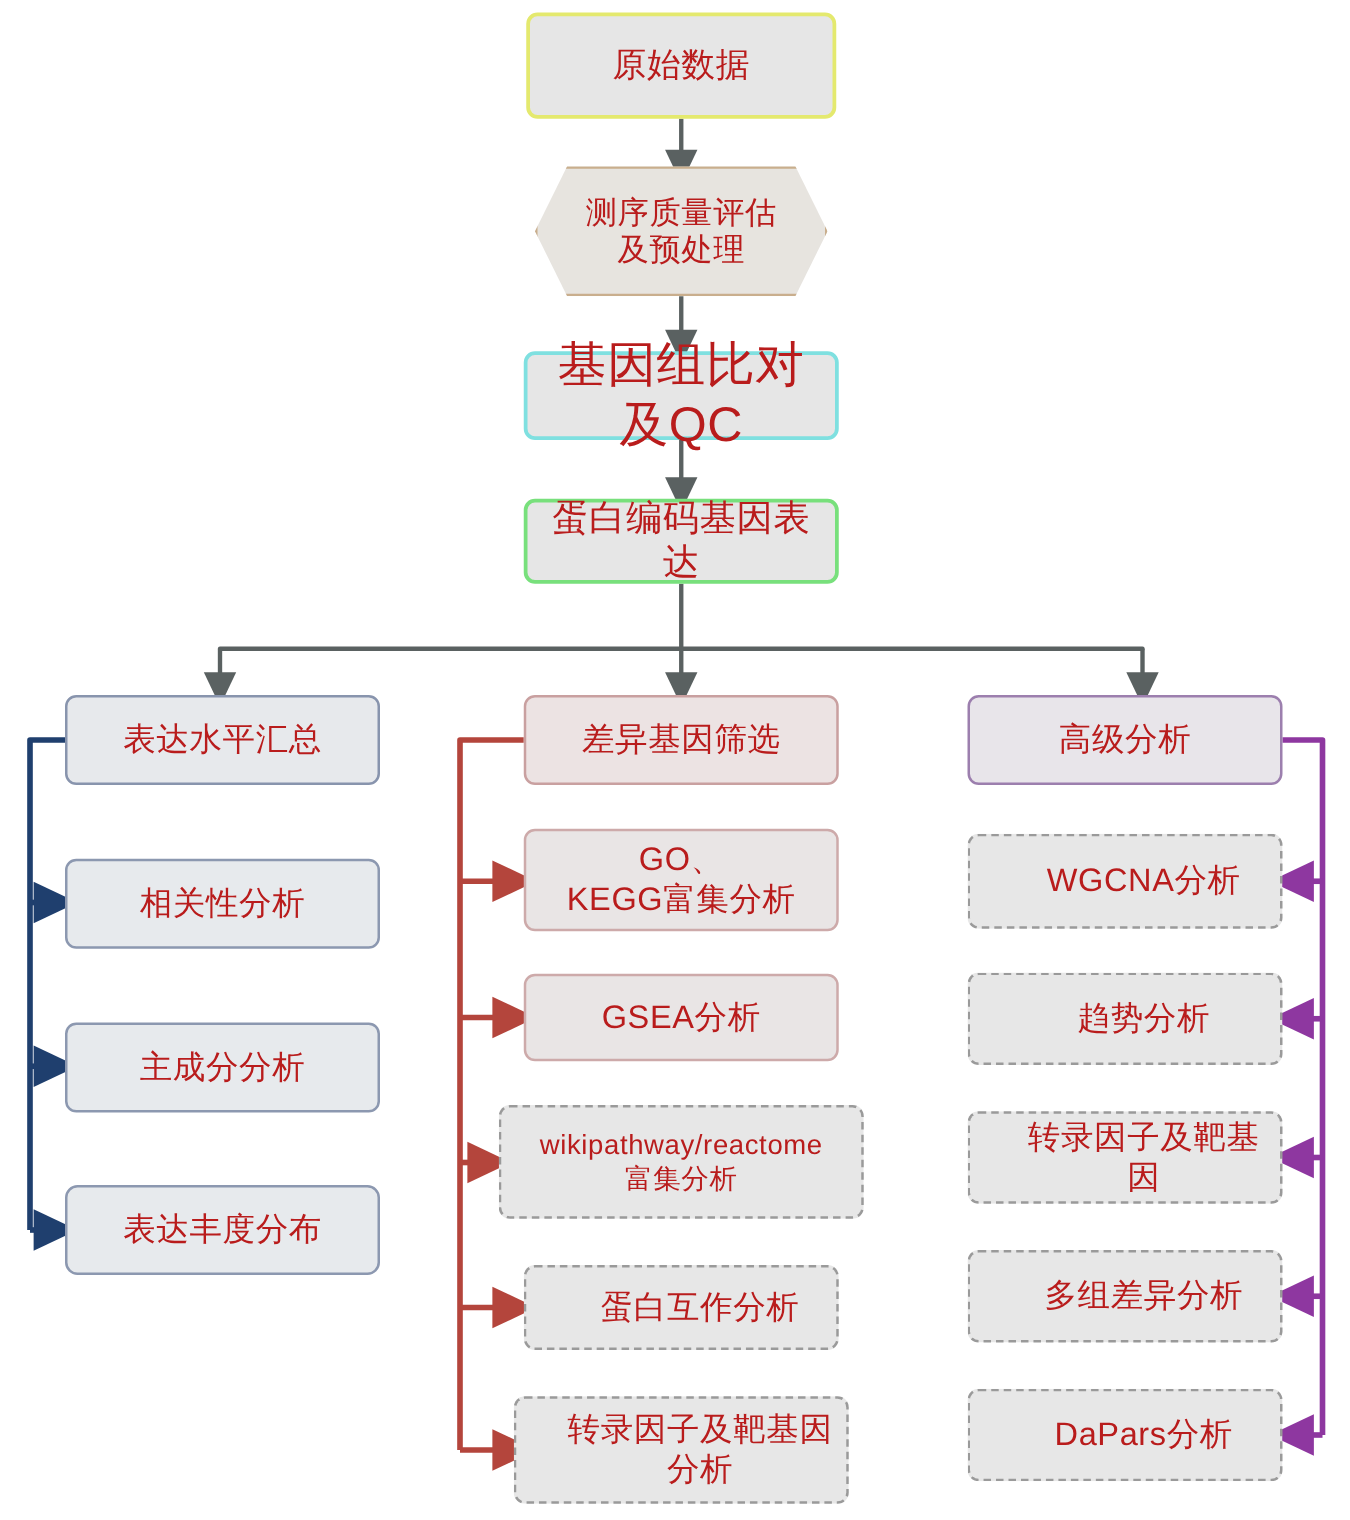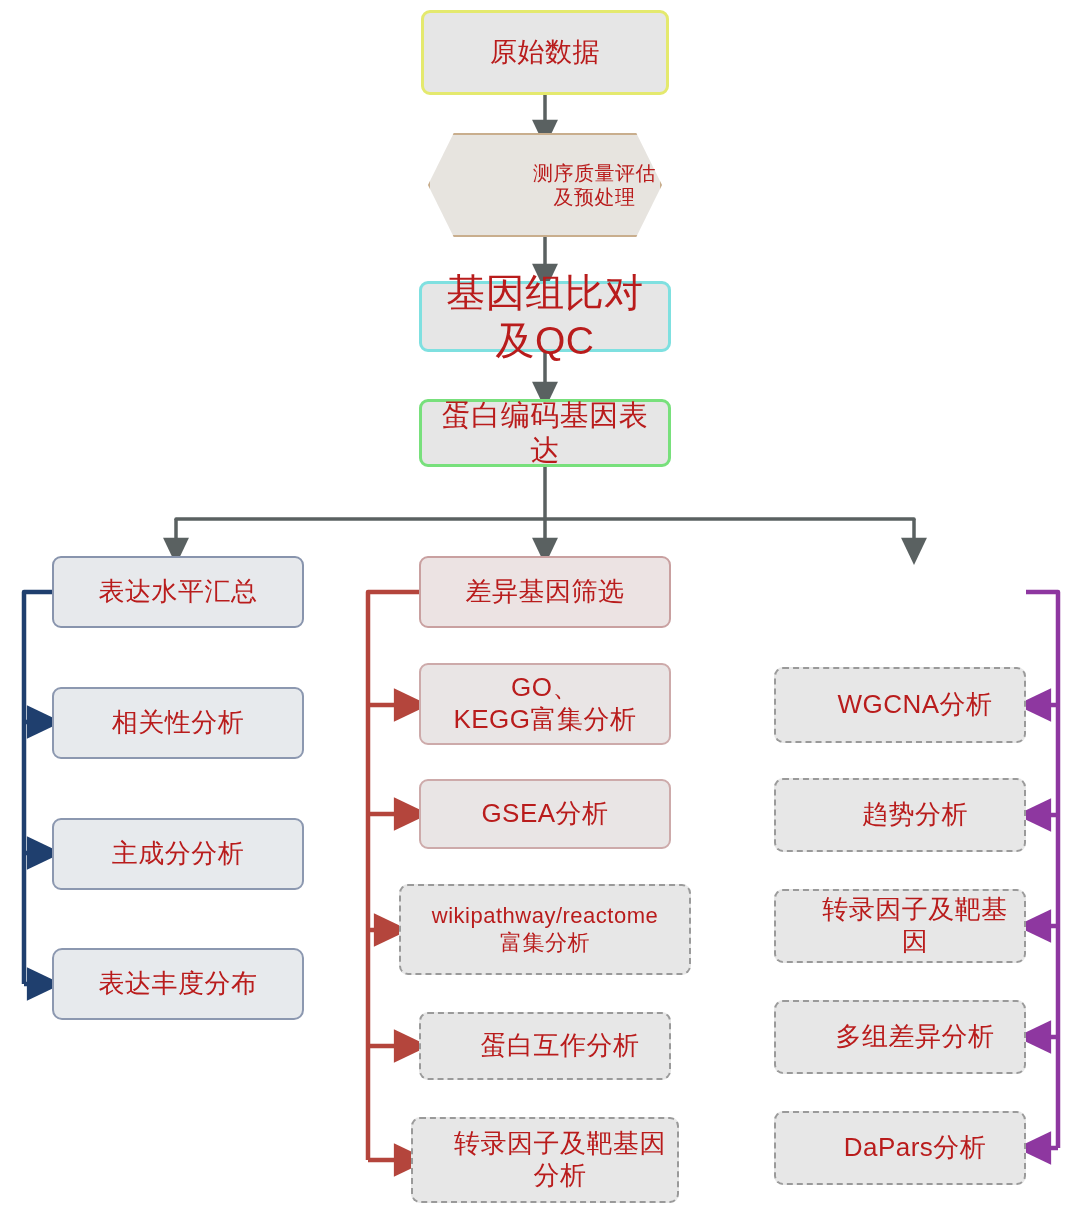--- a/index.html
+++ b/index.html
@@ -52,23 +52,22 @@
 
   
   .n-raw {
     border: 3px solid #e4e96e;
     background: #e6e6e6;
     font-size: 27px;
   }
   .n-hex {
     border: none;
     background: transparent;
-    font-size: 20px;
+    font-size: 25px;
     border-radius: 0;
-    justify-content: flex-end;
   }
   .hex-shape {
     position: absolute;
     inset: 0;
     background: #e7e4df;
     border: 2px solid #c9ae8d;
     clip-path: polygon(11% 0%, 89% 0%, 100% 50%, 89% 100%, 11% 100%, 0% 50%);
     z-index: -1;
   }
   .n-align {
@@ -216,20 +215,21 @@
   <div class="node n-red" style="left:419px; top:779px; width:252px; height:70px;">GSEA分析</div>
 
   <div class="node n-dash-sm" style="left:399px; top:884px; width:292px; height:91px;">wikipathway/reactome
 富集分析</div>
 
   <div class="node n-dash" style="left:419px; top:1012px; width:252px; height:68px;">蛋白互作分析</div>
 
   <div class="node n-dash" style="left:411px; top:1117px; width:268px; height:86px;">转录因子及靶基因
 分析</div>
 
+  <div class="node n-purple-head" style="left:774px; top:556px; width:252px; height:72px;">高级分析</div>
 
   <div class="node n-dash" style="left:774px; top:667px; width:252px; height:76px;">WGCNA分析</div>
 
   <div class="node n-dash" style="left:774px; top:778px; width:252px; height:74px;">趋势分析</div>
 
   <div class="node n-dash" style="left:774px; top:889px; width:252px; height:74px;">转录因子及靶基因</div>
 
   <div class="node n-dash" style="left:774px; top:1000px; width:252px; height:74px;">多组差异分析</div>
 
   <div class="node n-dash" style="left:774px; top:1111px; width:252px; height:74px;">DaPars分析</div>

